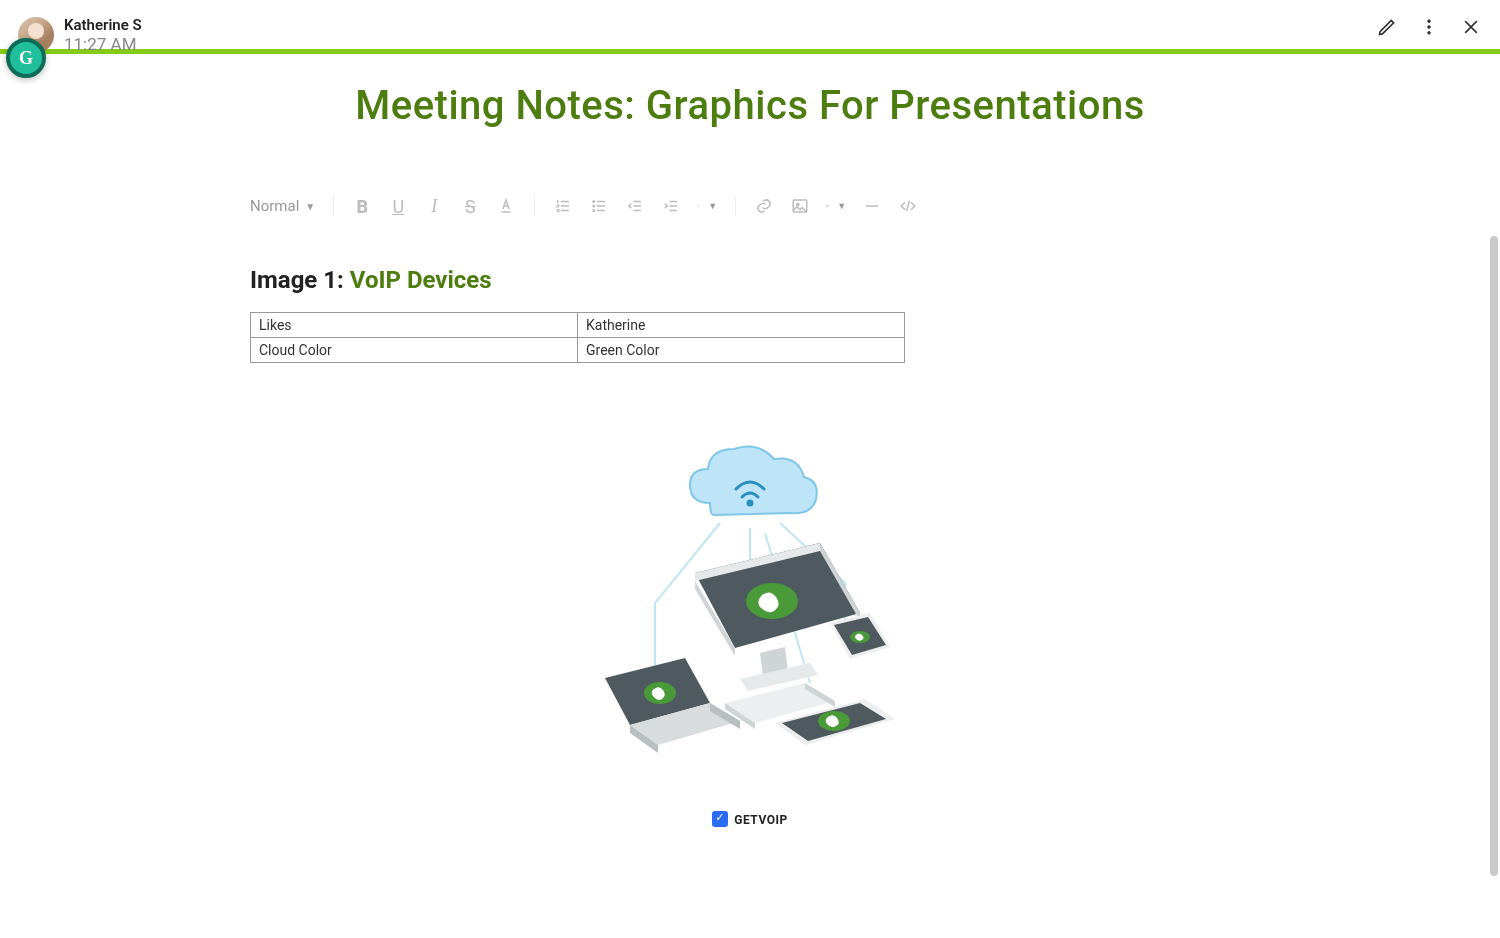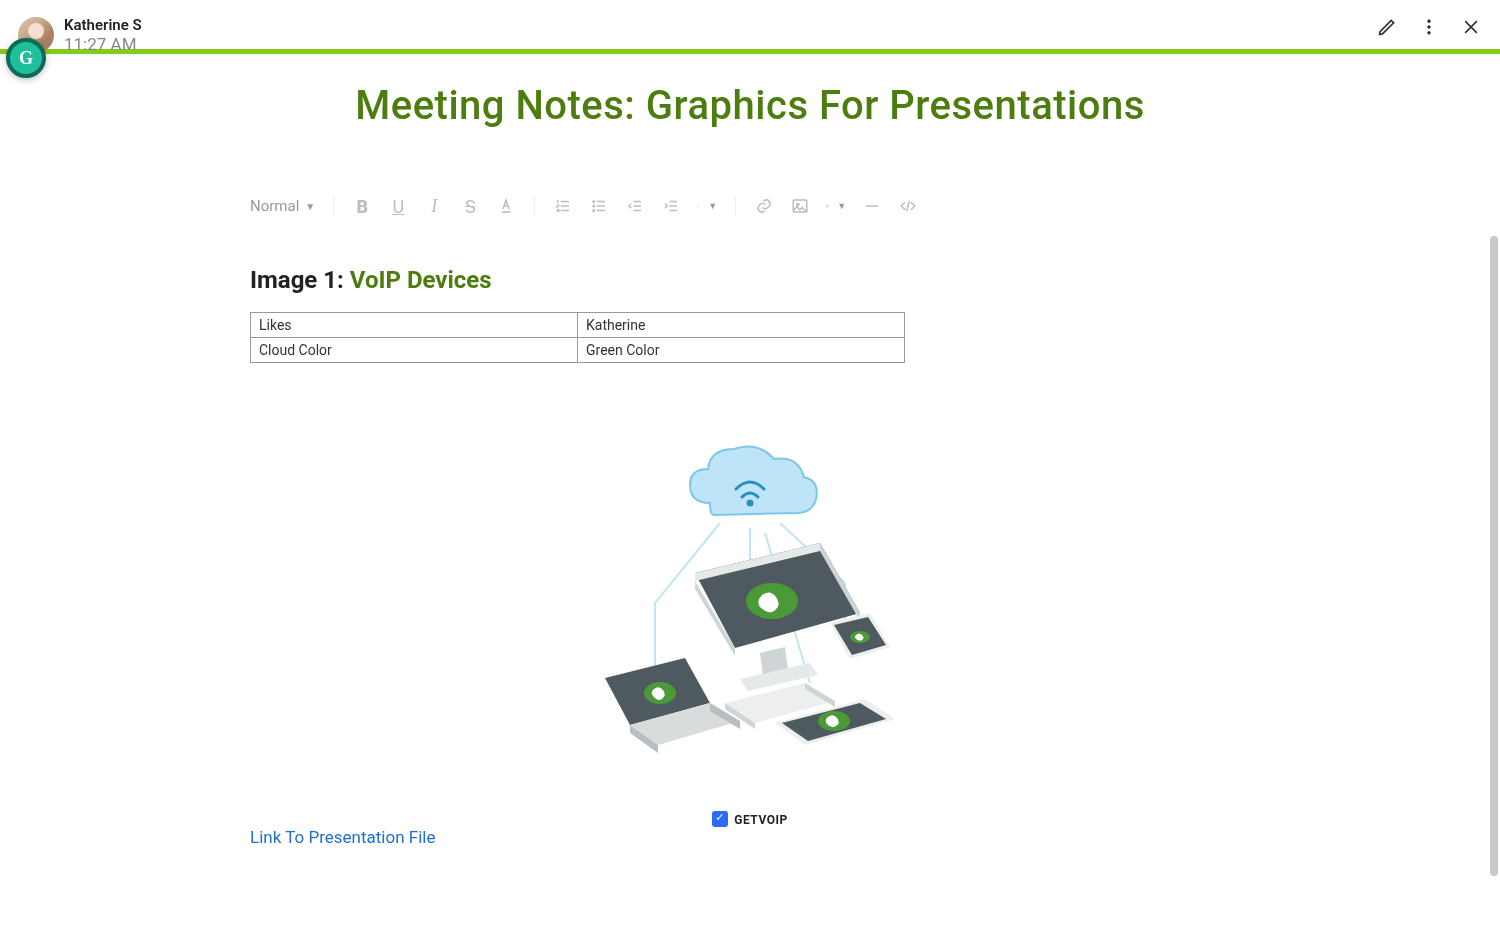--- a/index.html
+++ b/index.html
@@ -291,17 +291,16 @@
           <ellipse cx="310" cy="214" rx="10" ry="6" fill="#4a9a3a"></ellipse>
           <path d="M306 212 q3 -3 6 0 q3 3 0 5 q-3 2 -6 -1 q-2 -2 0 -4" fill="#fff"></path>
         </g>
       </svg>
       <div class="tag">
         <span class="badge"></span>
         <span class="txt">GETVOIP</span>
       </div>
     </div>
 
-    <div class="linktext">Link To Presentation File</div>
   </div>
 </div>
 
 <div class="scrollbar"></div>
 
 </body></html>

